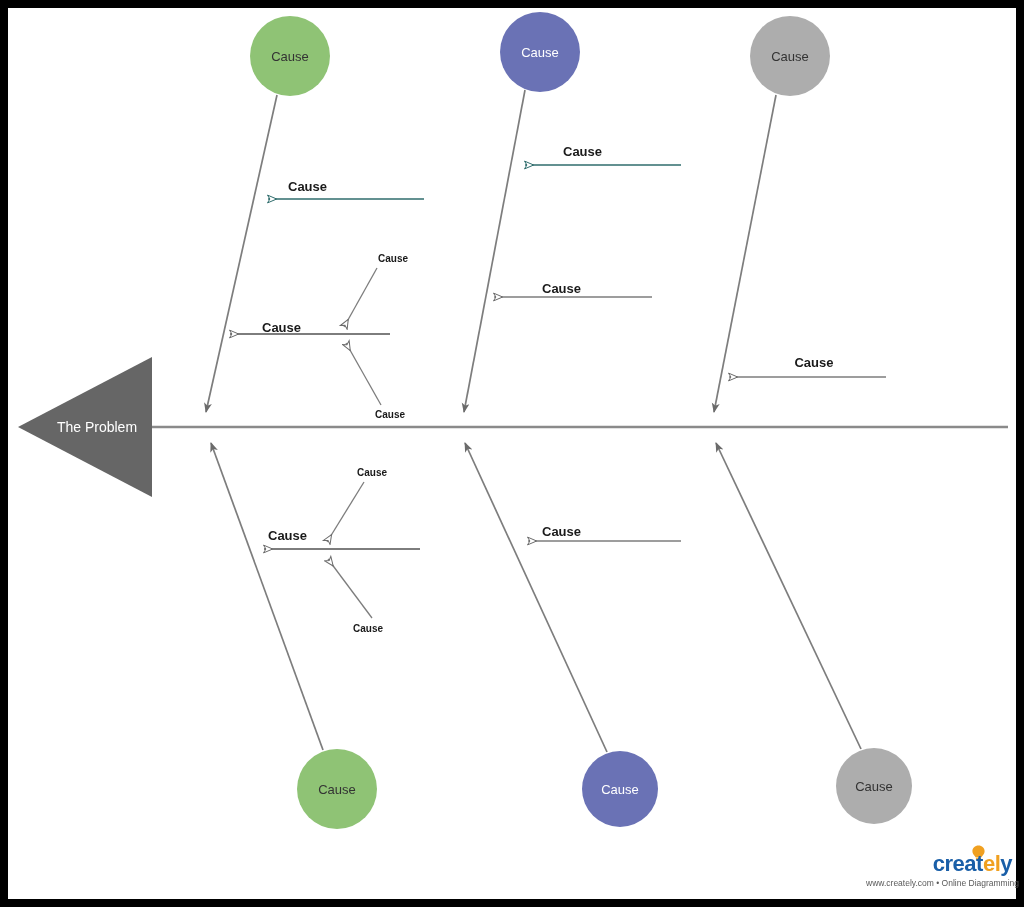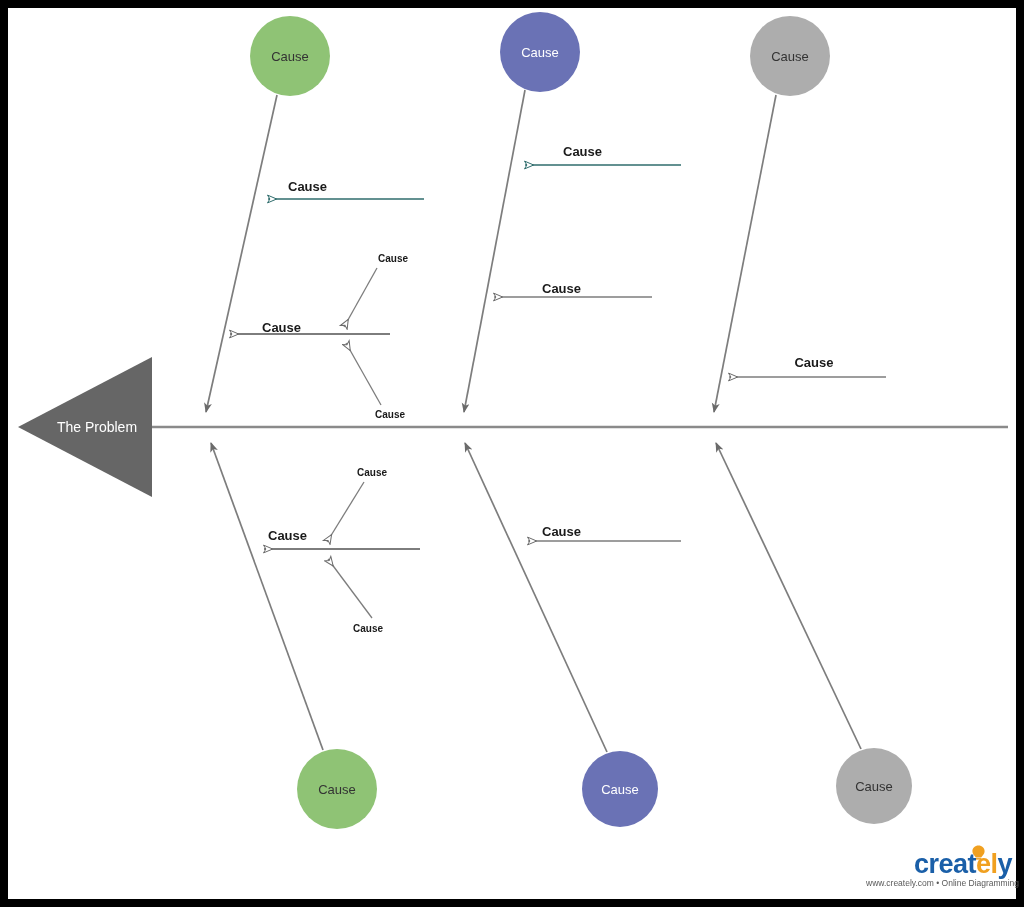--- a/index.html
+++ b/index.html
@@ -68,21 +68,21 @@
     width: 146px;
     height: 48px;
   }
   .logo-word {
     position: absolute;
     left: 0;
     top: 4px;
     width: 146px;
     text-align: right;
     font-family: "Liberation Sans", sans-serif;
-    font-size: 27px;
+    font-size: 22px;
     font-weight: bold;
     letter-spacing: -0.5px;
     line-height: 30px;
     color: #1a5fa8;
     white-space: nowrap;
   }
   .logo-word .orange { color: #f0a020; }
   .logo-tag {
     position: absolute;
     left: 0;

